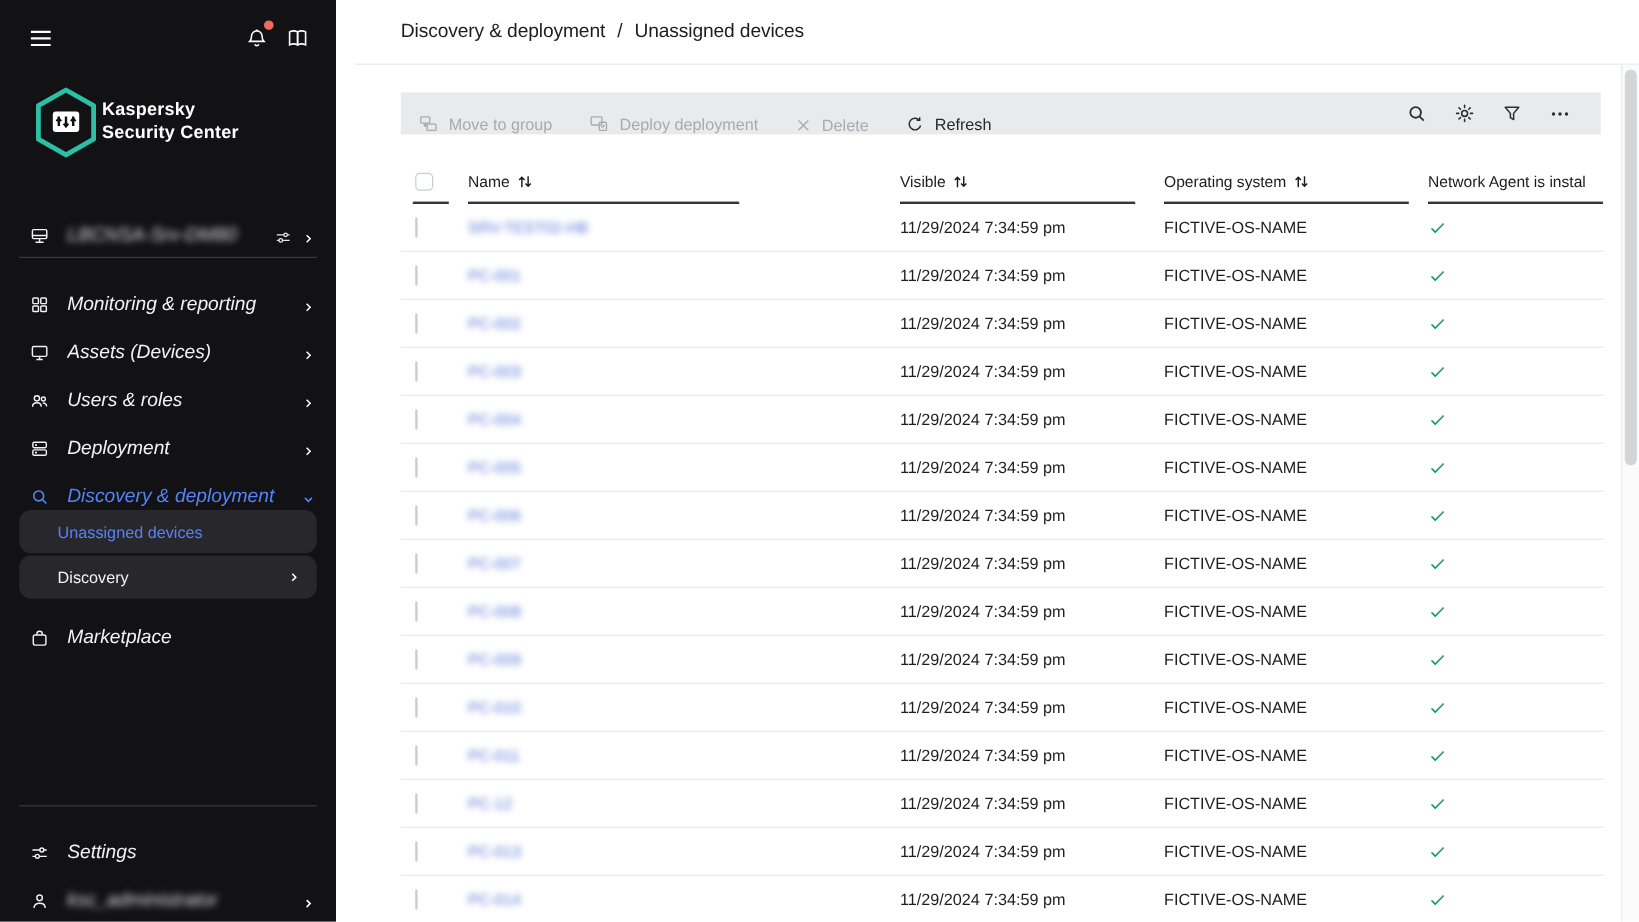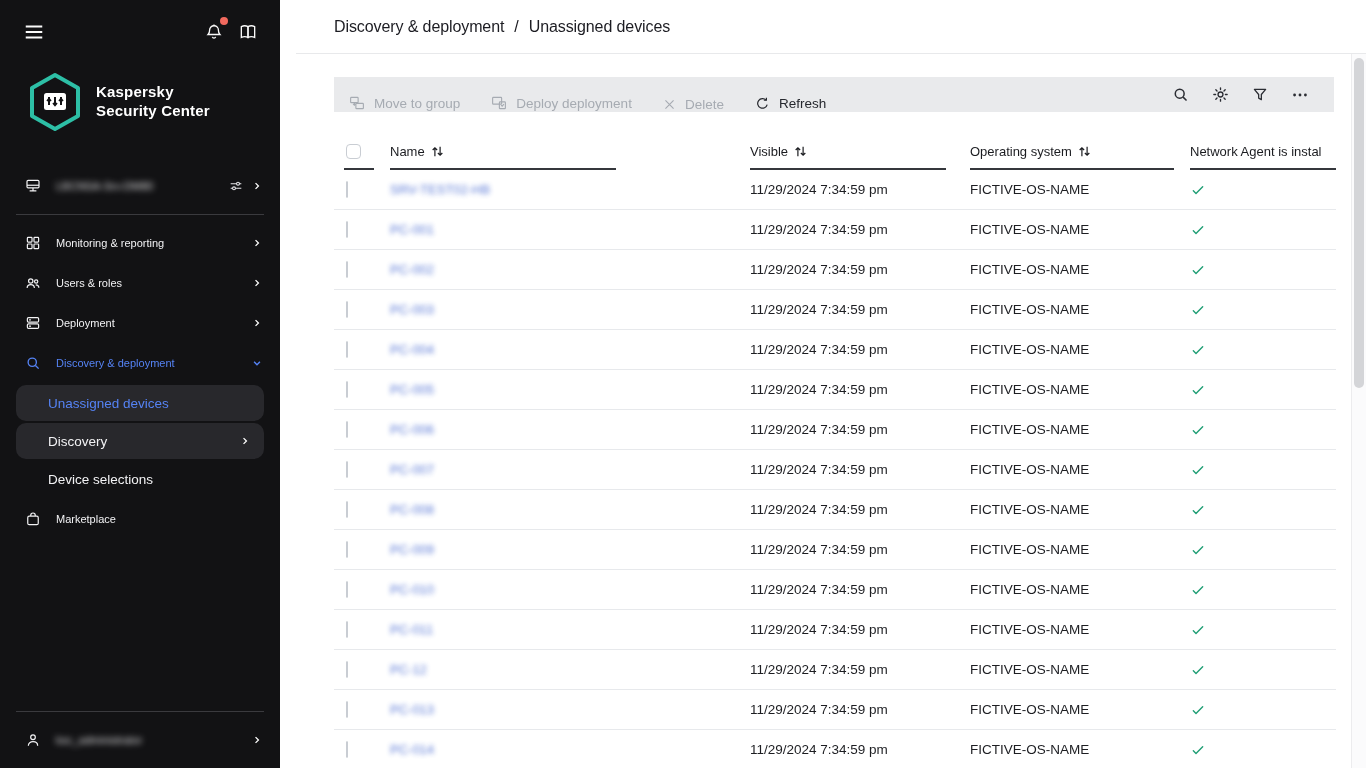--- a/index.html
+++ b/index.html
@@ -9,25 +9,25 @@
   
   .sidebar { position:absolute; left:0; top:0; width:280px; height:768px;
     background:#121214; color:#f2f2f4; z-index:5; }
   .sb-top { display:flex; align-items:center; justify-content:space-between;
     padding:18px 18px 0 20px; }
   .icon-btn { background:none; border:none; color:#fafafa; cursor:pointer;
     width:28px; height:28px; display:flex; align-items:center; justify-content:center; position:relative; }
   .sb-top-right { display:flex; gap:6px; }
   .notif-dot { position:absolute; top:-1px; right:0px; width:8px; height:8px;
     border-radius:50%; background:#f2695e; }
-  .logo-row { display:flex; align-items:center; gap:14px; margin:26px 0 0 28px; }
+  .logo-row { display:flex; align-items:center; gap:3px; margin:26px 0 0 28px; }
   .logo-text { font-weight:bold; font-size:15px; line-height:1.25; color:#fff; letter-spacing:.2px; }
   .menu { margin-top:34px; }
-  .mi { display:flex; align-items:center; height:40px; padding:0 16px 0 24px;
-    font-size:11px; color:#f2f2f4; cursor:pointer; }
+  .mi { display:flex; align-items:flex-end; height:40px; padding:0 16px 0 24px;
+    font-size:16px; color:#f2f2f4; cursor:pointer;font-style:italic; }
   .mi .mi-ic { width:18px; height:18px; margin-right:14px; flex:0 0 18px;
     display:flex; align-items:center; justify-content:center; }
   .mi .lbl { flex:1; white-space:nowrap; overflow:hidden; }
   .mi .chev { flex:0 0 14px; display:flex; align-items:center; justify-content:center; }
   .mi.blue, .mi.blue .lbl { color:#5583f5; }
   .sb-div { height:1px; background:#3a3a3e; margin:8px 16px; }
   .child { display:flex; align-items:center; height:36px; margin:2px 16px;
     padding:0 12px 0 32px; border-radius:10px; font-size:13.5px; cursor:pointer; }
   .child.bg { background:#28282c; }
   .child.sel { color:#5583f5; }
@@ -168,20 +168,34 @@
           </svg>
       </span>
       <span class="lbl">Monitoring &amp; reporting</span>
       <span class="chev">
         <svg width="14" height="14" viewBox="0 0 24 24" fill="none" stroke="#fff" stroke-width="2.2">
             <path d="M9.5 7l5 5-5 5"></path>
           </svg>
       </span>
     </div>
 
+    <div class="mi">
+      <span class="mi-ic">
+        <svg width="18" height="18" viewBox="0 0 24 24" fill="none" stroke="#f2f2f4" stroke-width="1.6">
+            <rect x="4" y="5" width="16" height="11" rx="1.5"></rect>
+            <path d="M12 16v3.5 M8.5 19.5h7"></path>
+          </svg>
+      </span>
+      <span class="lbl">Assets (Devices)</span>
+      <span class="chev">
+        <svg width="14" height="14" viewBox="0 0 24 24" fill="none" stroke="#fff" stroke-width="2.2">
+            <path d="M9.5 7l5 5-5 5"></path>
+          </svg>
+      </span>
+    </div>
 
     <div class="mi">
       <span class="mi-ic">
         <svg width="18" height="18" viewBox="0 0 24 24" fill="none" stroke="#f2f2f4" stroke-width="1.6">
             <circle cx="9" cy="9.3" r="2.9"></circle>
             <path d="M4.2 18.5c0-2.7 2.1-4.3 4.8-4.3s4.8 1.6 4.8 4.3"></path>
             <circle cx="16.2" cy="10" r="2.2"></circle>
             <path d="M15.6 14.4c2.4.1 4.2 1.5 4.2 3.8"></path>
           </svg>
       </span>
@@ -228,37 +242,44 @@
       <span class="lbl">Unassigned devices</span>
     </div>
     <div class="child bg">
       <span class="lbl">Discovery</span>
       <span class="chev">
         <svg width="14" height="14" viewBox="0 0 24 24" fill="none" stroke="#fff" stroke-width="2.2">
             <path d="M9.5 7l5 5-5 5"></path>
           </svg>
       </span>
     </div>
-    <div class="child">
-      <span class="lbl">Device selections</span>
-    </div>
 
     <div class="mi">
       <span class="mi-ic">
         <svg width="18" height="18" viewBox="0 0 24 24" fill="none" stroke="#f2f2f4" stroke-width="1.6">
             <rect x="5" y="8.2" width="14" height="11.3" rx="2"></rect>
             <path d="M9 8V7a3 3 0 0 1 6 0v1"></path>
           </svg>
       </span>
       <span class="lbl">Marketplace</span>
     </div>
   </div>
 
   <div class="sb-bottom">
     <div class="sb-div"></div>
+    <div class="mi">
+      <span class="mi-ic">
+        <svg width="18" height="18" viewBox="0 0 24 24" fill="none" stroke="#f2f2f4" stroke-width="1.6">
+            <path d="M4 8.5h16 M4 15.5h16"></path>
+            <circle cx="14.5" cy="8.5" r="2.2" fill="#121214"></circle>
+            <circle cx="9.5" cy="15.5" r="2.2" fill="#121214"></circle>
+          </svg>
+      </span>
+      <span class="lbl">Settings</span>
+    </div>
     <div class="mi">
       <span class="mi-ic">
         <svg width="18" height="18" viewBox="0 0 24 24" fill="none" stroke="#f2f2f4" stroke-width="1.6">
             <circle cx="12" cy="8.3" r="3.1"></circle>
             <path d="M5.8 19.5c0-3.4 2.8-5.3 6.2-5.3s6.2 1.9 6.2 5.3"></path>
           </svg>
       </span>
       <span class="lbl redacted">ksc_administrator</span>
       <span class="chev">
         <svg width="14" height="14" viewBox="0 0 24 24" fill="none" stroke="#fff" stroke-width="2.2">

